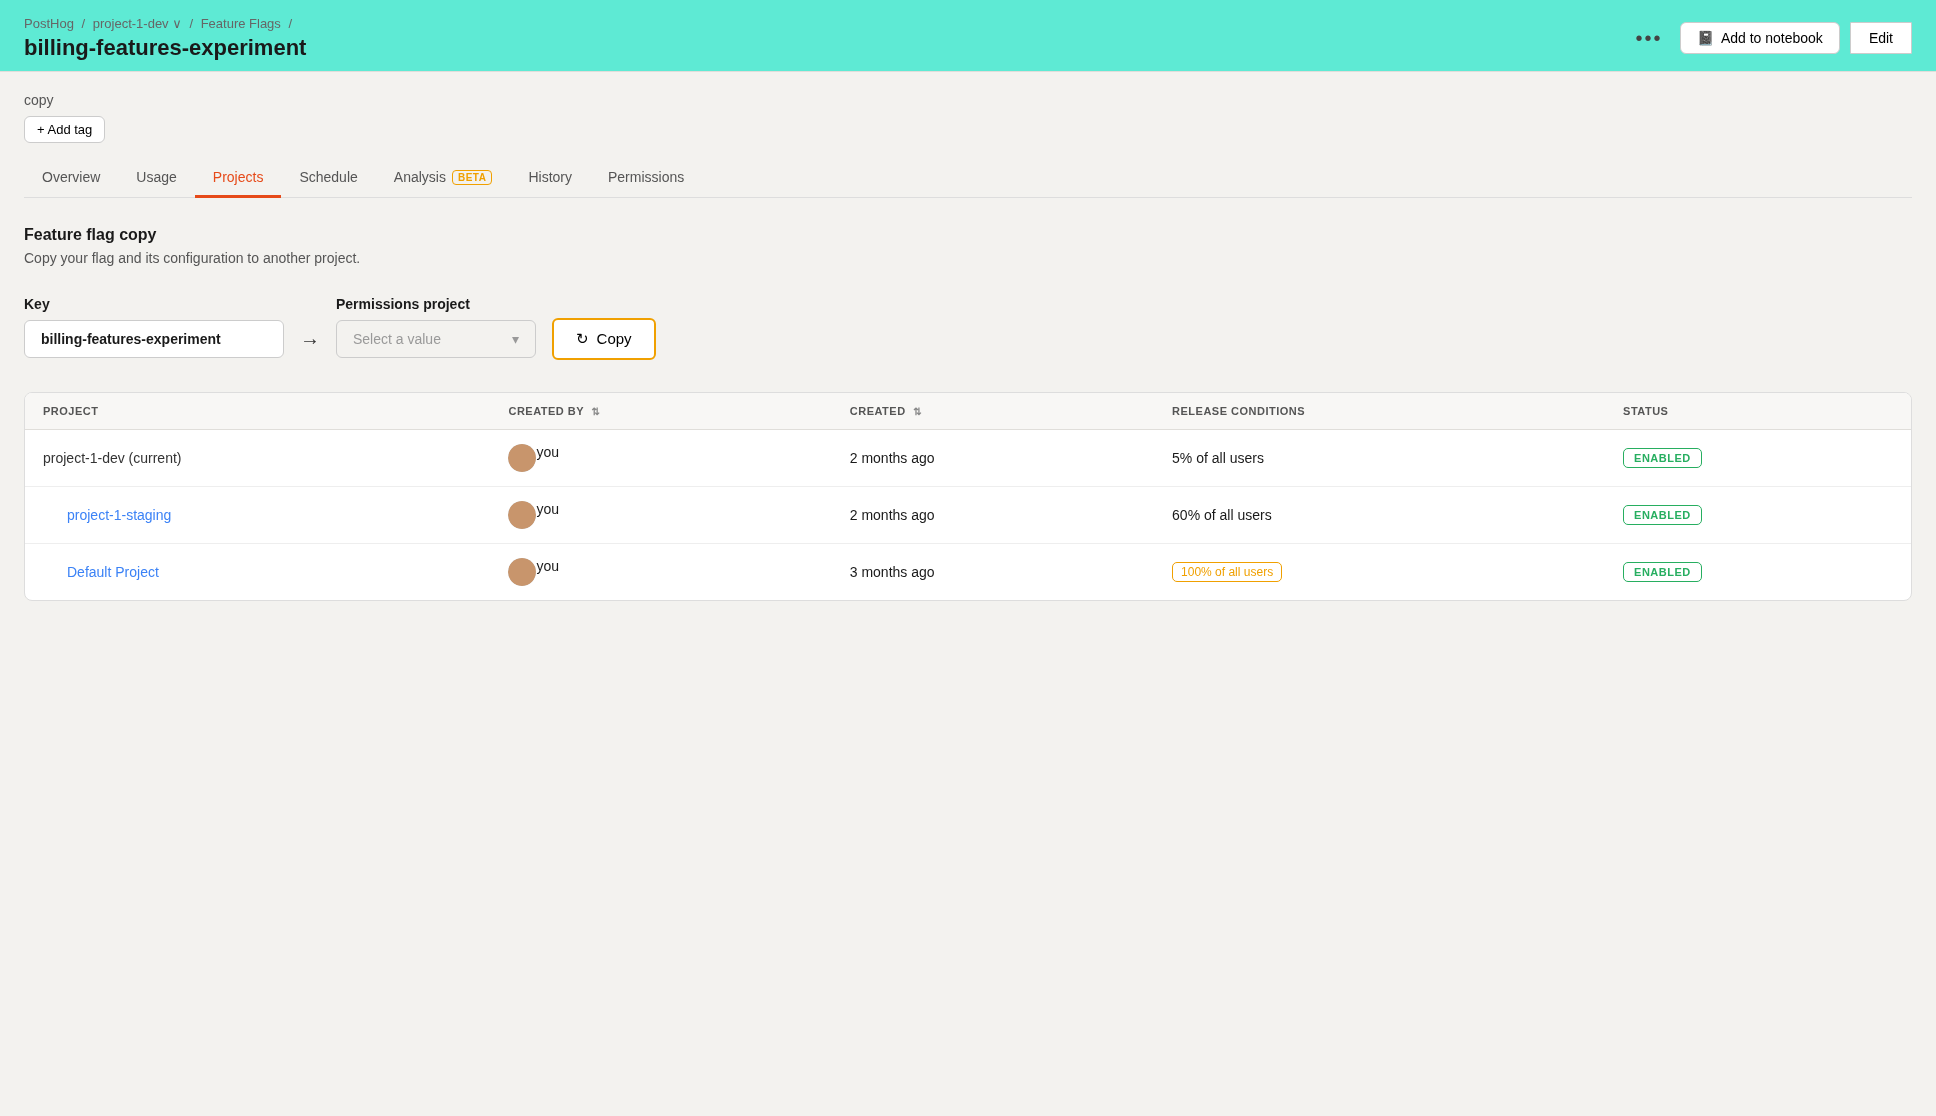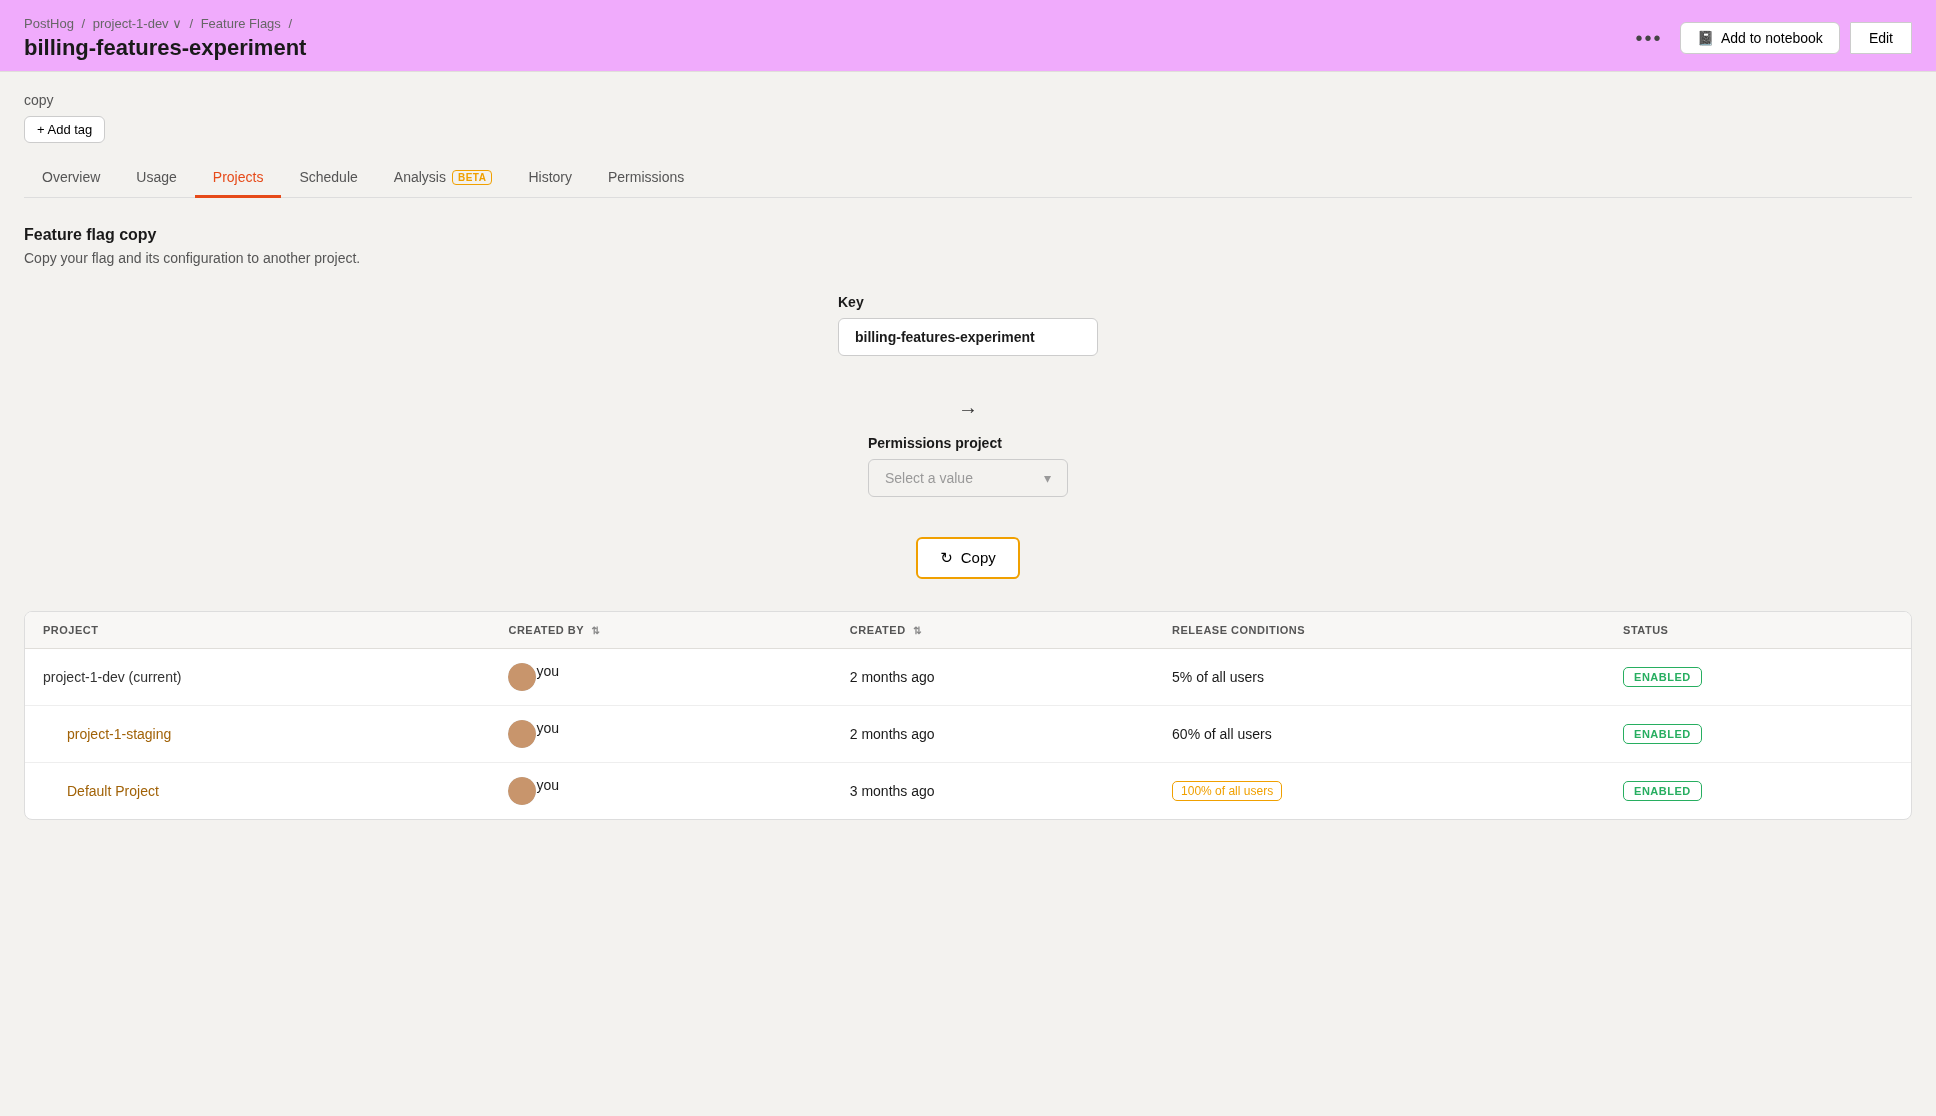--- a/index.html
+++ b/index.html
@@ -3,21 +3,21 @@
   <meta charset="utf-8">
   <style>
     * { box-sizing: border-box; margin: 0; padding: 0; }
     body {
       font-family: -apple-system, BlinkMacSystemFont, 'Segoe UI', sans-serif;
       background: #f3f2ef;
       color: #1a1a1a;
       font-size: 14px;
     }
     .top-bar {
-      background: #f0abfc;
+      background: #5eead4;
       padding: 16px 24px 10px;
       border-bottom: 1px solid #e0deda;
       display: flex;
       justify-content: space-between;
       align-items: flex-start;
     }
     .breadcrumb {
       font-size: 13px;
       color: #666;
       margin-bottom: 4px;
@@ -129,21 +129,20 @@
     .section-desc {
       font-size: 14px;
       color: #555;
       margin-bottom: 28px;
     }
     .copy-form {
       display: flex;
       align-items: center;
       gap: 16px;
       margin-bottom: 32px;
-      flex-direction: column;
     }
     .form-group label {
       display: block;
       font-weight: 600;
       font-size: 14px;
       margin-bottom: 8px;
     }
     .key-input {
       background: white;
       border: 1.5px solid #ccc;
@@ -220,21 +219,21 @@
     }
     tbody tr:last-child {
       border-bottom: none;
     }
     tbody td {
       padding: 14px 18px;
       font-size: 14px;
       vertical-align: middle;
     }
     .project-link {
-      color: #a16207;
+      color: #3b82f6;
       font-weight: 500;
       cursor: pointer;
       padding-left: 42px;
     }
     .project-current {
       color: #333;
       font-weight: 500;
     }
     .created-by-cell {
       display: flex;

